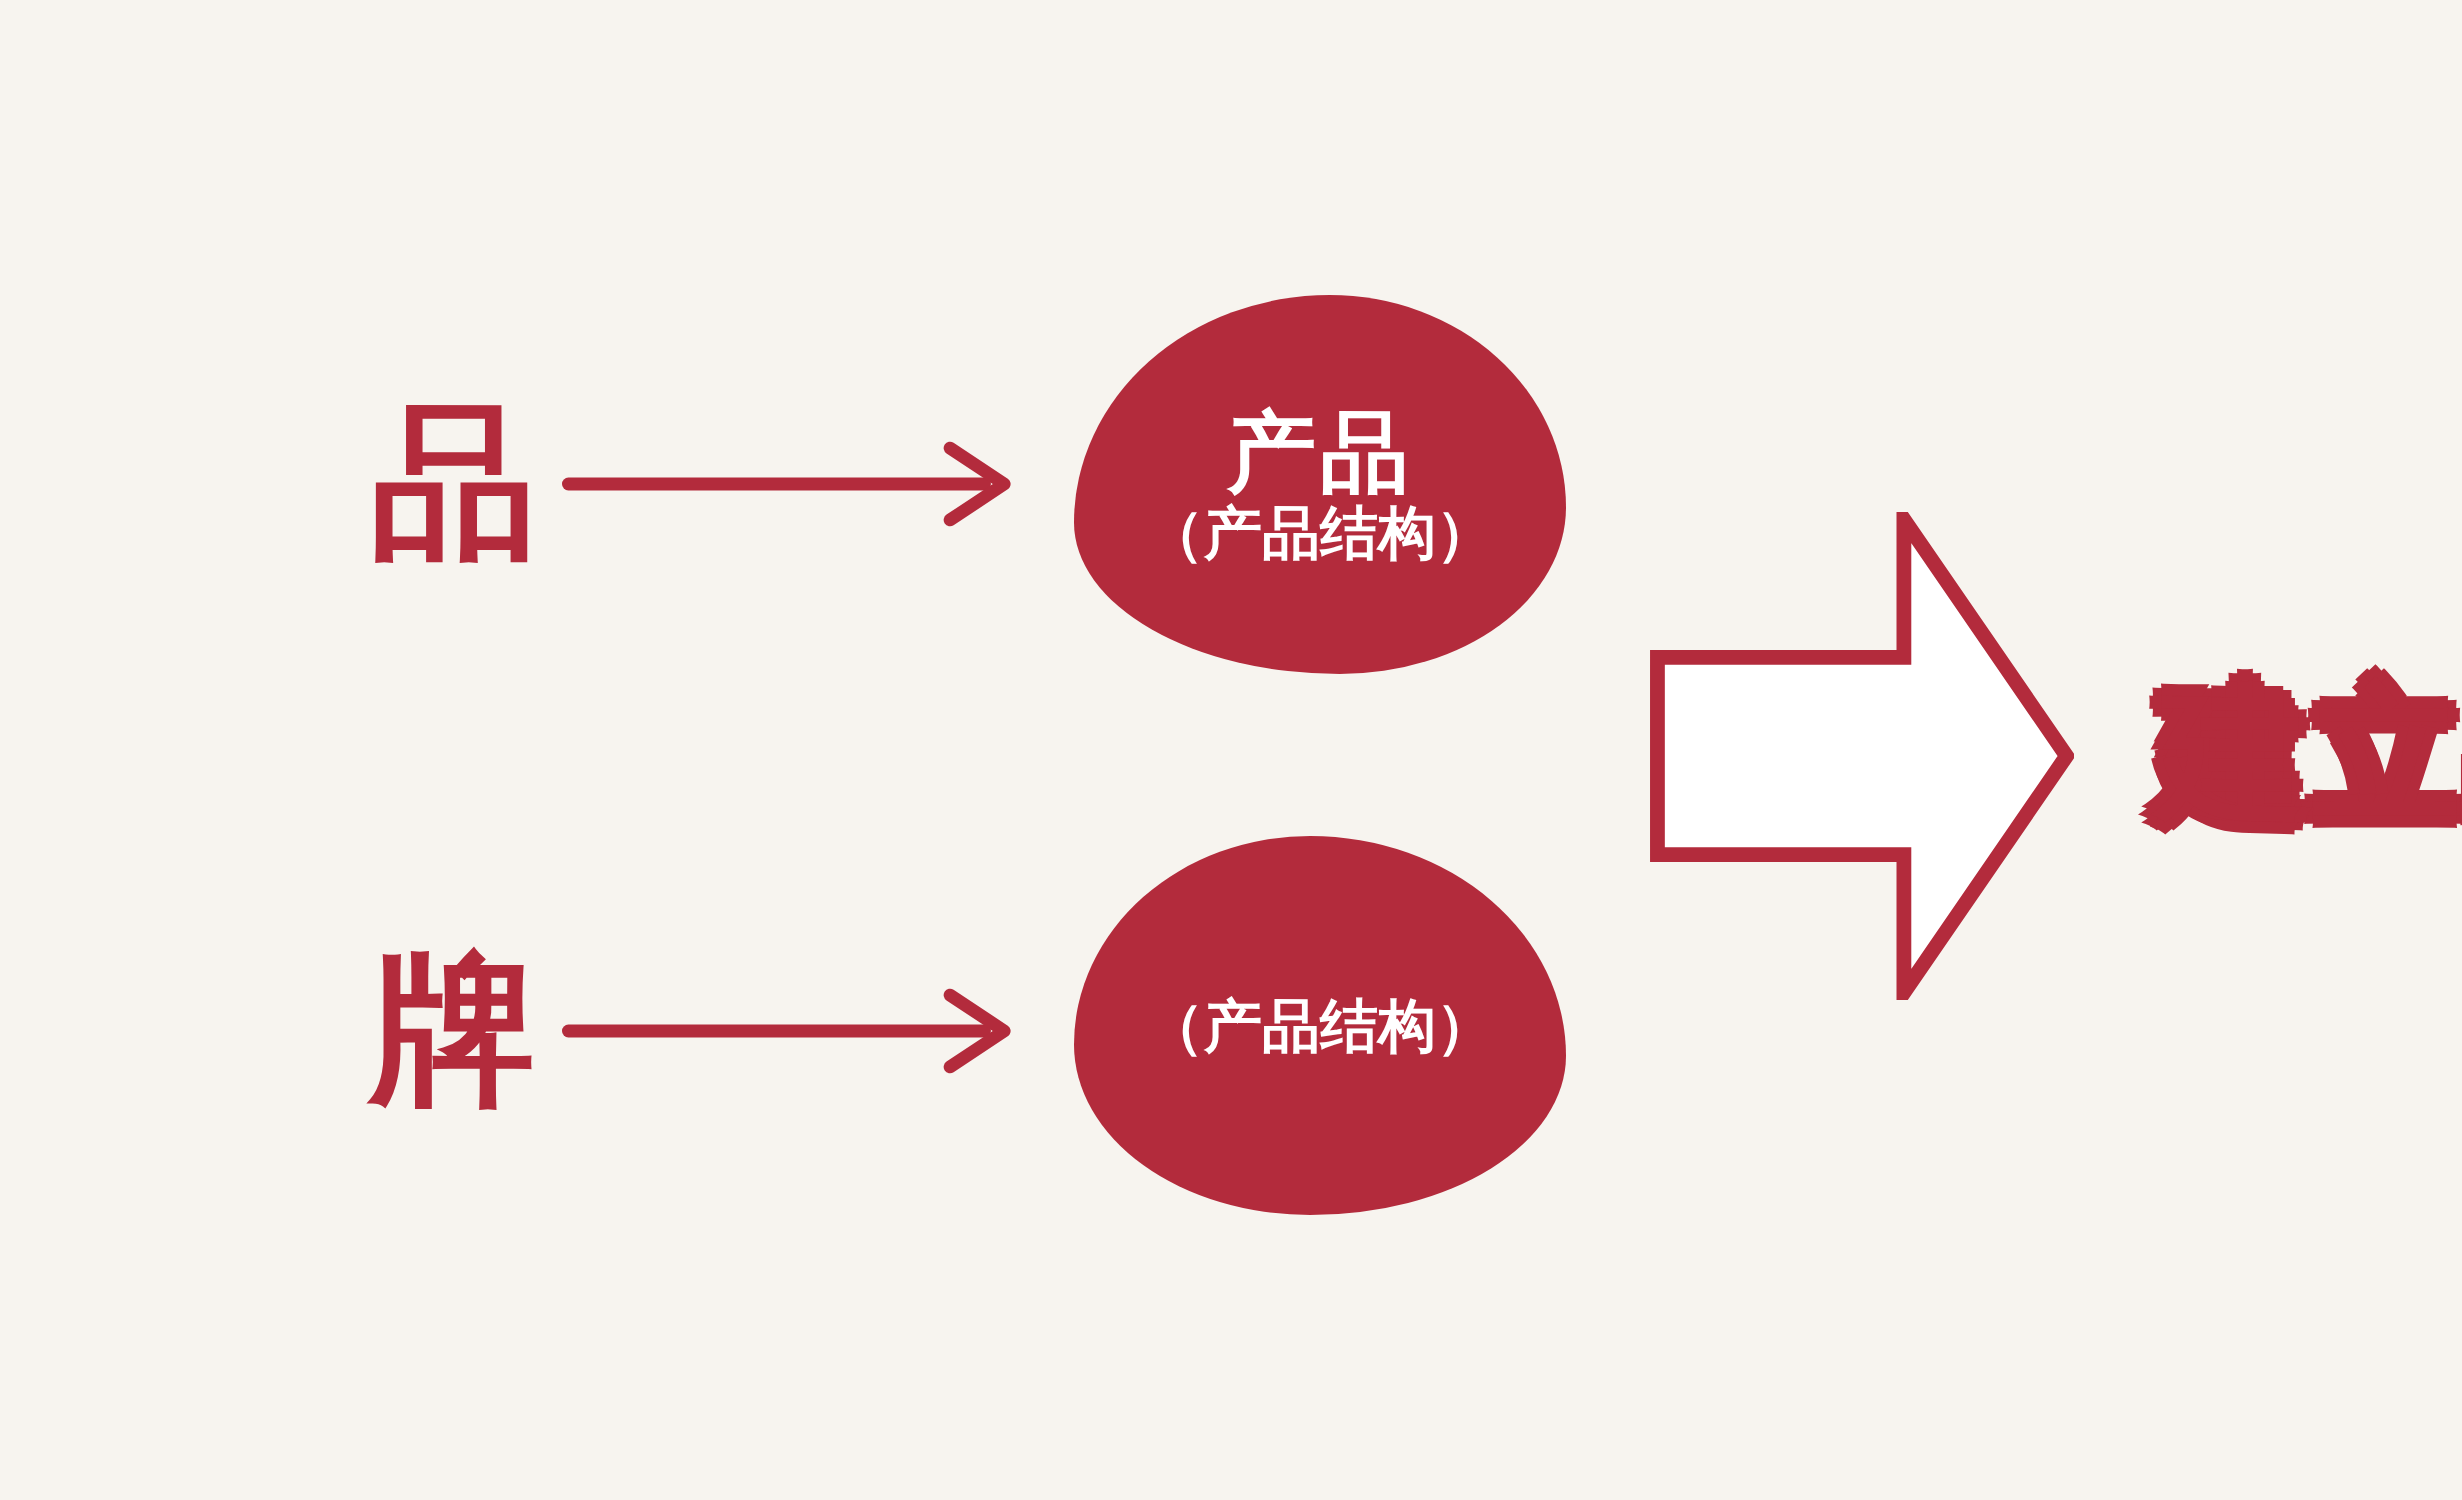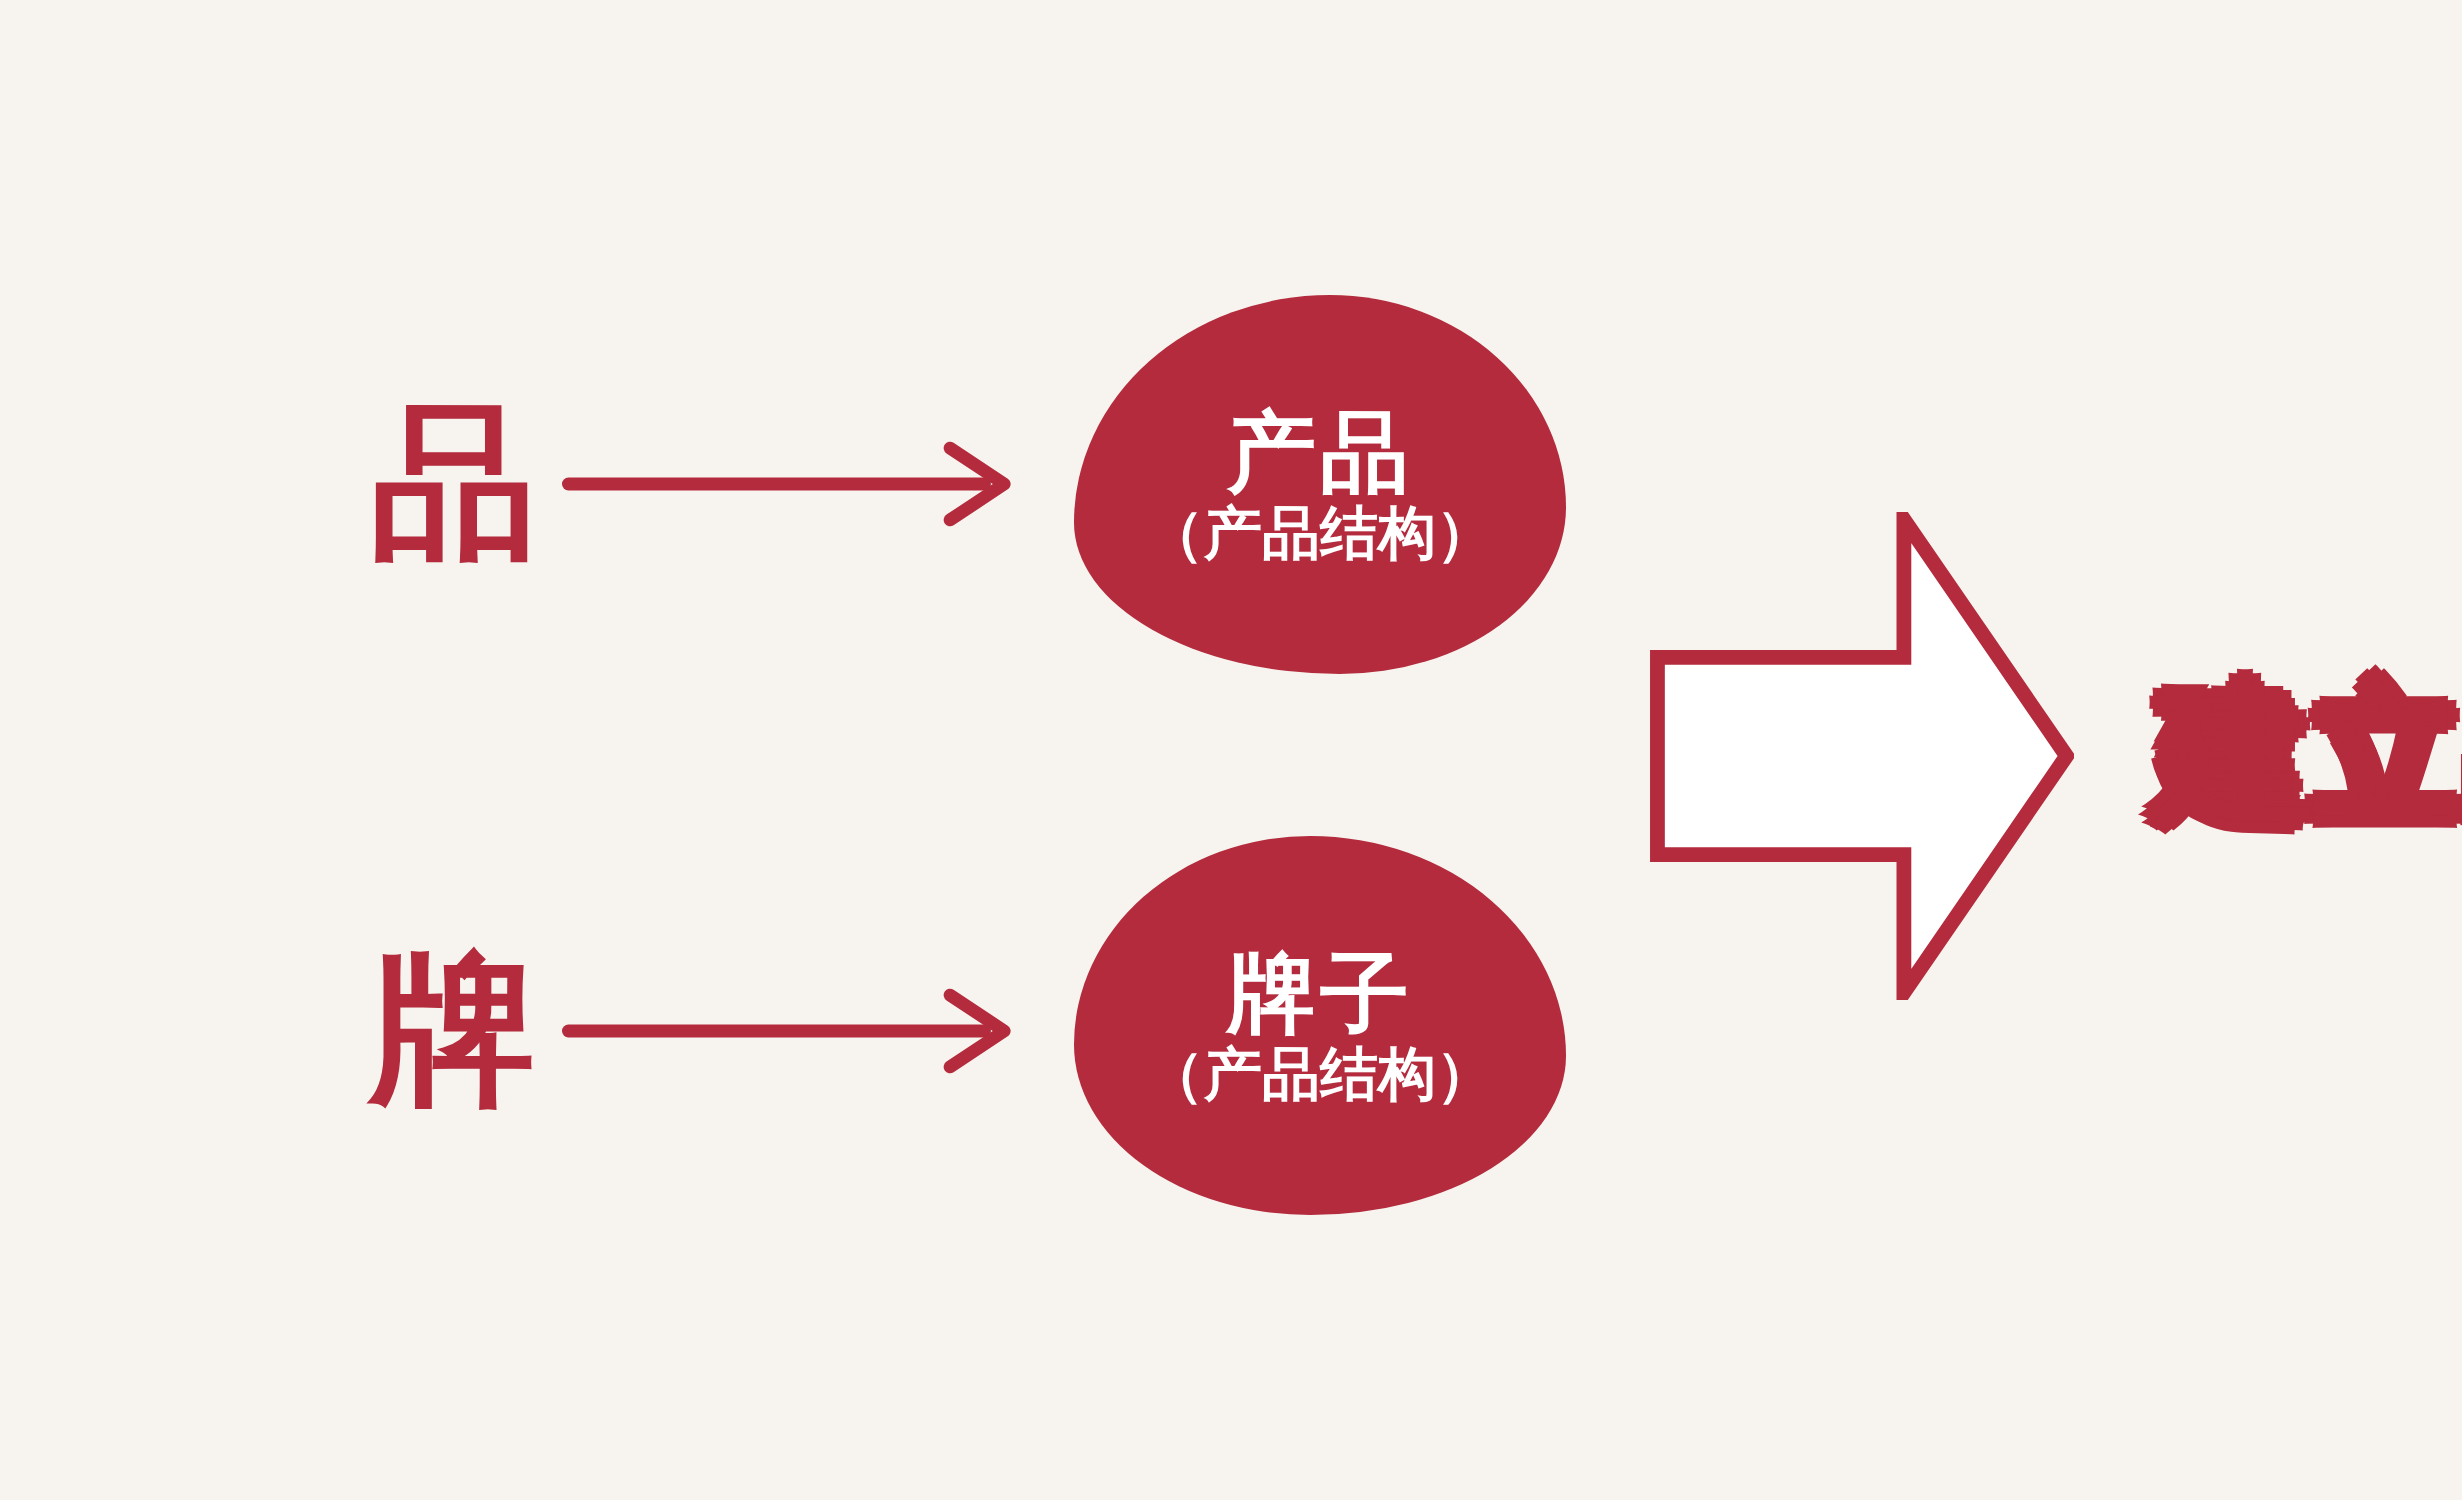--- a/index.html
+++ b/index.html
@@ -133,21 +133,20 @@
   </div>
 
   <div class="source-label row-1">牌</div>
 
   <svg class="flow-arrow row-1" viewBox="0 0 930 190" aria-hidden="true">
     <line x1="15" y1="95" x2="860" y2="95" stroke="currentColor" stroke-width="26" stroke-linecap="round"></line>
     <polyline points="790,22 900,95 790,168" fill="none" stroke="currentColor" stroke-width="26" stroke-linecap="round" stroke-linejoin="round"></polyline>
   </svg>
 
   <div class="node row-1">
-    <div class="node-title">牌子</div>
     <div class="node-subtitle">（产品结构）</div>
   </div>
 
   <svg class="merge-arrow" viewBox="0 0 860 990" aria-hidden="true">
     <path d="M15 295 L515 295 L515 15 L845 495 L515 975 L515 695 L15 695 Z" fill="#ffffff" stroke="currentColor" stroke-width="30" stroke-linejoin="miter"></path>
   </svg>
 
   <div class="result-title">建立品牌</div>
 
 </div>

